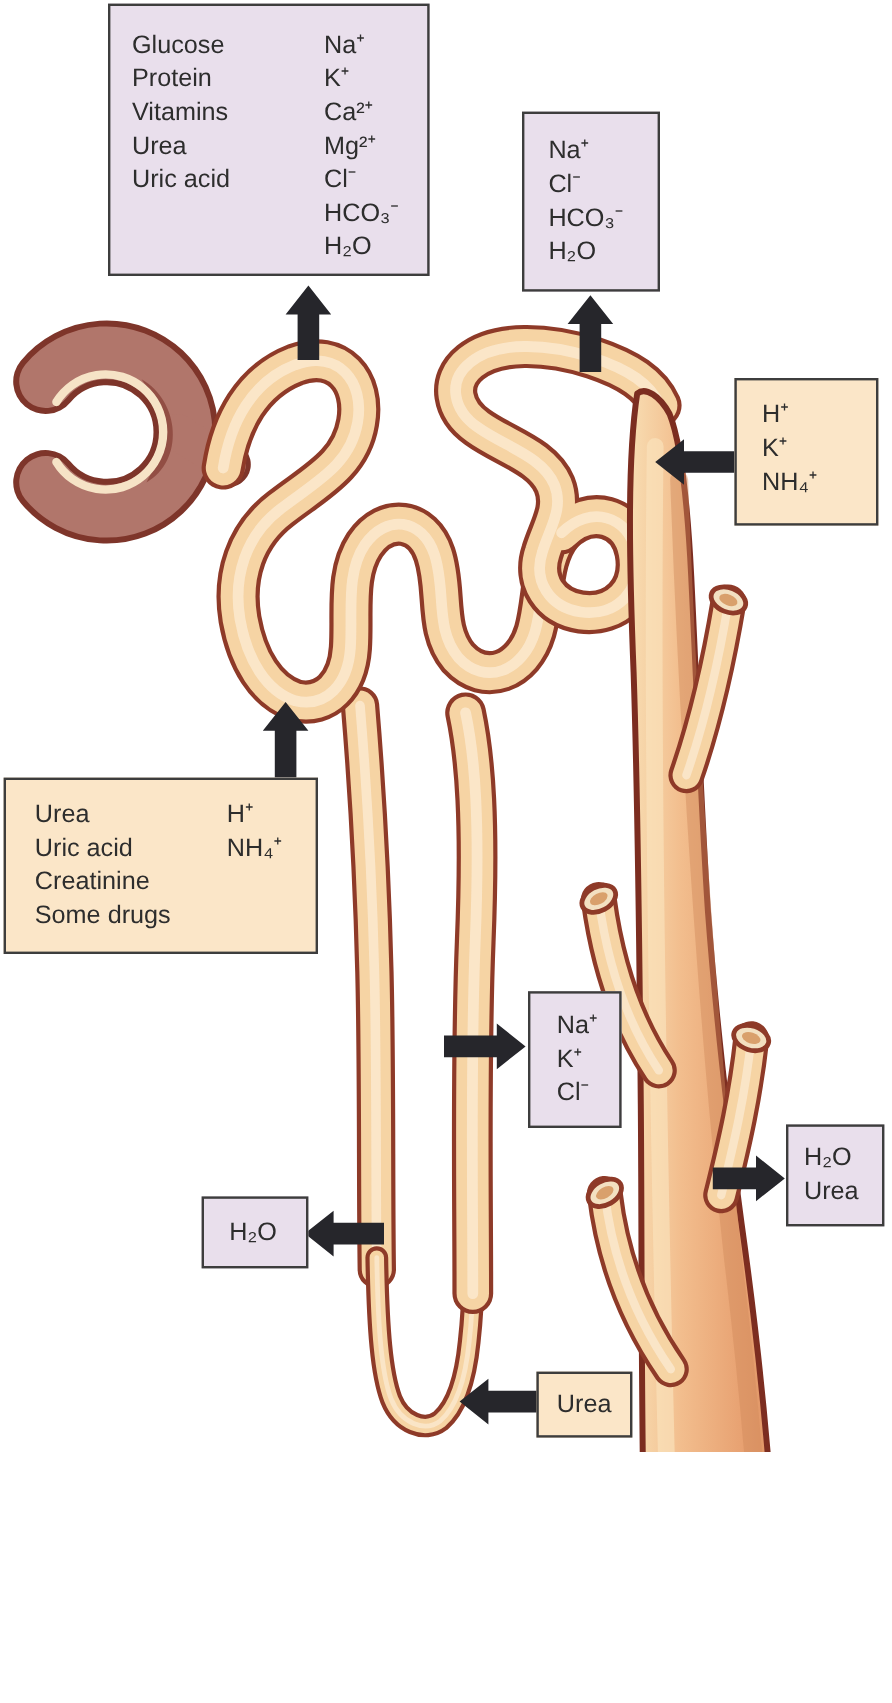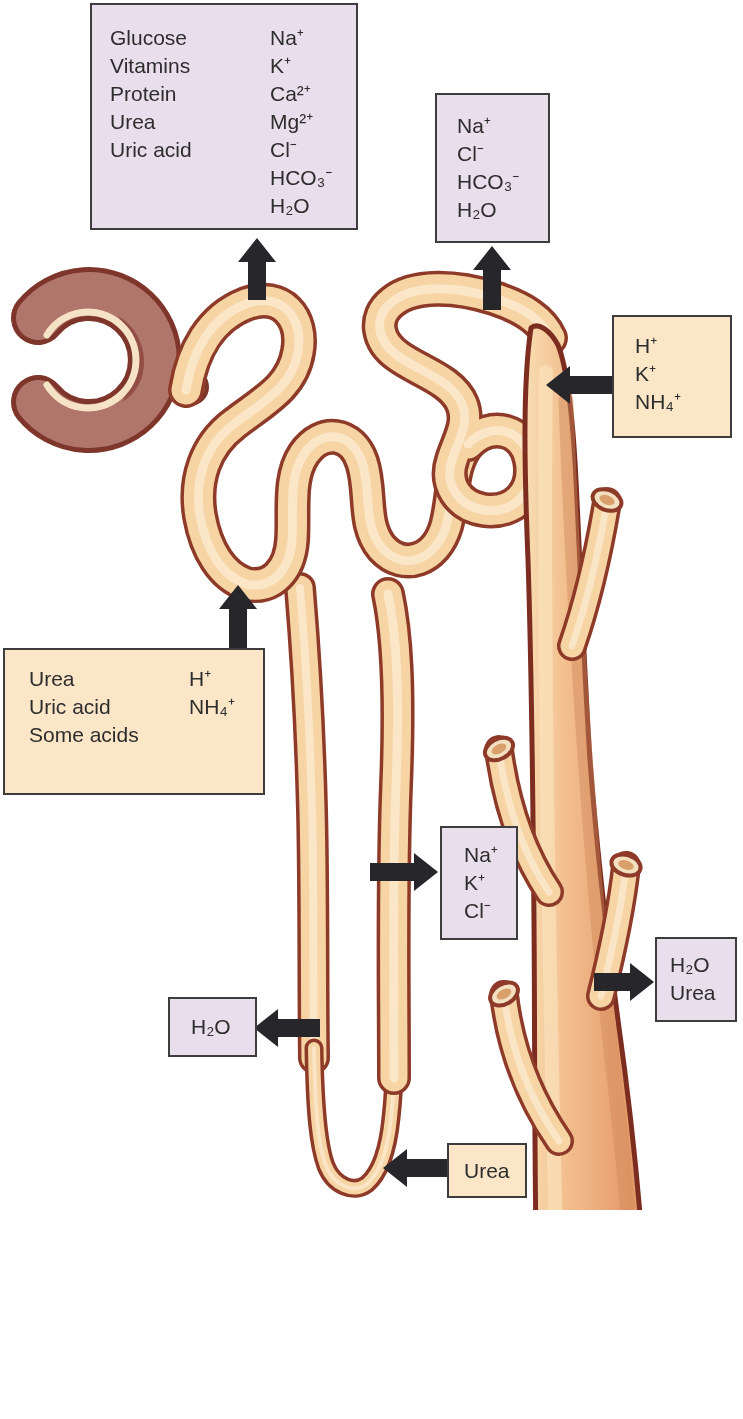--- a/index.html
+++ b/index.html
@@ -139,22 +139,22 @@
     <polygon points="229,648 229,609 219,609 238,585 257,609 247,609 247,648" fill="#26262b"></polygon>
     <polygon points="370,863 414,863 414,853 438,872 414,891 414,881 370,881" fill="#26262b"></polygon>
     <polygon points="594,973 630,973 630,963 654,982 630,1001 630,991 594,991" fill="#26262b"></polygon>
     <polygon points="320,1019 278,1019 278,1009 254,1028 278,1047 278,1037 320,1037" fill="#26262b"></polygon>
     <polygon points="448,1159 407,1159 407,1149 383,1168 407,1187 407,1177 448,1177" fill="#26262b"></polygon>
   </svg>
 
   <div class="box lav twocol" id="box-prox-re">
     <div class="col1">
       <div>Glucose</div>
+      <div>Protein</div>
       <div>Vitamins</div>
-      <div>Protein</div>
       <div>Urea</div>
       <div>Uric acid</div>
     </div>
     <div class="col2">
       <div>Na⁺</div>
       <div>K⁺</div>
       <div>Ca²⁺</div>
       <div>Mg²⁺</div>
       <div>Cl⁻</div>
       <div>HCO₃⁻</div>
@@ -172,21 +172,22 @@
   <div class="box peach" id="box-cd-sec">
     <div>H⁺</div>
     <div>K⁺</div>
     <div>NH₄⁺</div>
   </div>
 
   <div class="box peach twocol" id="box-prox-sec">
     <div class="col1">
       <div>Urea</div>
       <div>Uric acid</div>
-      <div>Some acids</div>
+      <div>Creatinine</div>
+      <div>Some drugs</div>
     </div>
     <div class="col2">
       <div>H⁺</div>
       <div>NH₄⁺</div>
     </div>
   </div>
 
   <div class="box lav" id="box-asc-re">
     <div>Na⁺</div>
     <div>K⁺</div>

